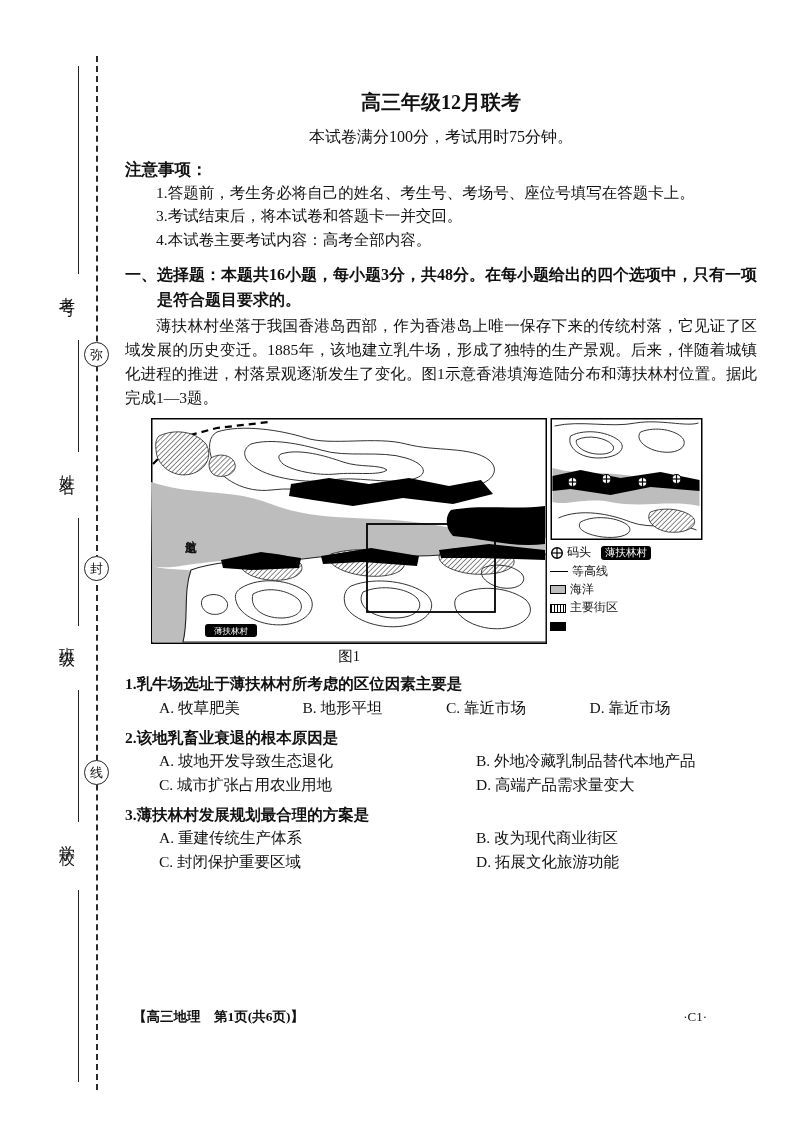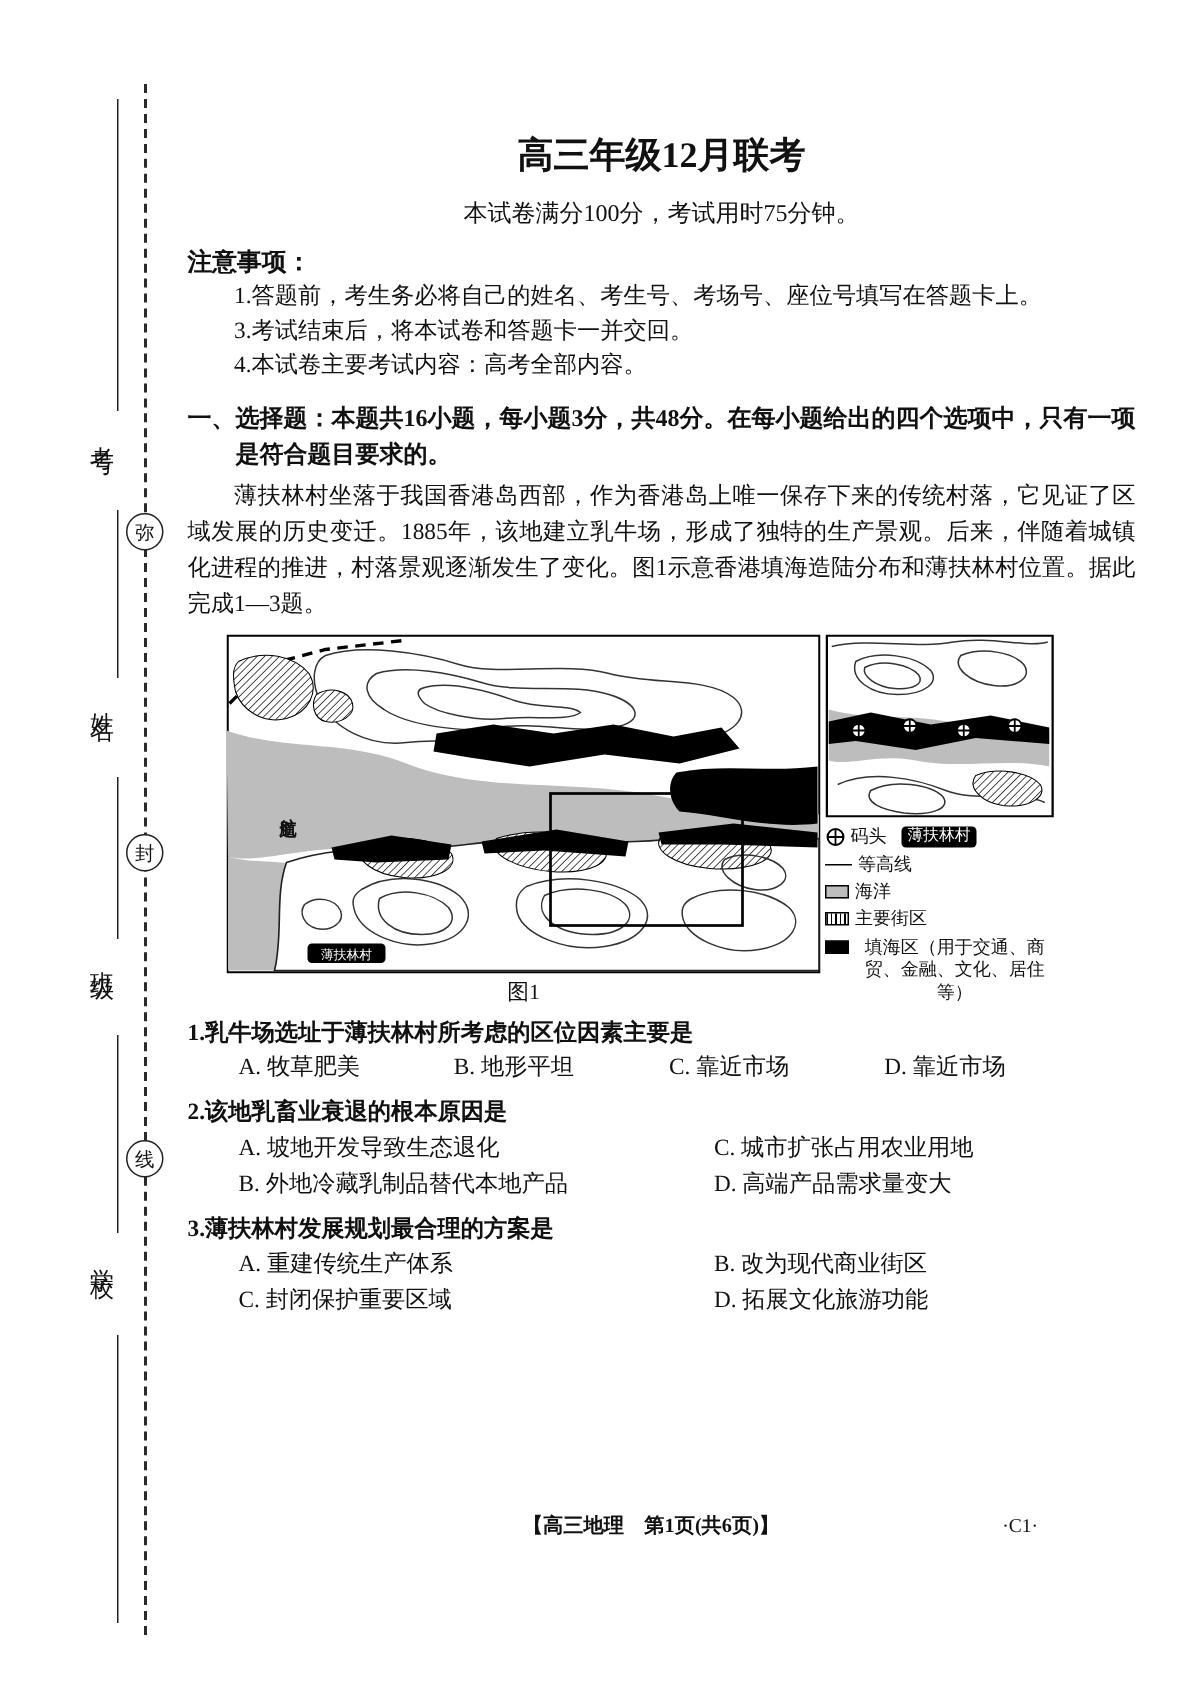--- a/index.html
+++ b/index.html
@@ -30,21 +30,21 @@
   .seal-circle {
     position:absolute; left:84px; width:25px; height:25px;
     border:1.5px solid #222; border-radius:50%; background:#fff;
     display:flex; align-items:center; justify-content:center;
     font-size:13px; z-index:2;
   }
   .circ1{ top:342px; } .circ2{ top:556px; } .circ3{ top:760px; }
 
   
   .content { position:absolute; left:125px; top:90px; width:632px; }
-  .title   { text-align:center; font-size:24px; font-weight:700; line-height:1.2; }
+  .title   { text-align:center; font-size:20px; font-weight:700; line-height:1.2; }
   .subject { text-align:center; font-size:31px; font-weight:700; margin-top:7px; line-height:1.2; }
   .info    { text-align:center; font-size:16px; margin-top:13px; }
   .notice-h{ font-size:16.5px; font-weight:700; margin-top:11px; }
   .note    { font-size:15.5px; line-height:1.5; text-indent:2em; text-align:justify; }
   .section-h {
     font-size:16px; font-weight:700; line-height:1.55; margin-top:12px;
     padding-left:2em; text-indent:-2em; text-align:justify;
   }
   .passage { font-size:15.5px; line-height:1.55; text-indent:2em; text-align:justify; margin-top:2px; }
 
@@ -72,21 +72,21 @@
   .lg-wrap { display:inline-block; }
 
   
   .qblock { margin-top:4px; }
   .stem { font-size:15.5px; font-weight:700; line-height:1.5; margin-top:6px; }
   .opts { font-size:15.5px; line-height:1.55; padding-left:34px; }
   .opts-4 { display:grid; grid-template-columns:24% 24% 24% 28%; }
   .opts-2 { display:grid; grid-template-columns:53% 47%; }
 
   
-  .footer { position:absolute; left:118px; top:1008px; width:632px; text-align:center;
+  .footer { position:absolute; left:133px; top:1008px; width:632px; text-align:left;
             font-size:13.5px; font-weight:700; }
   .footer-right { position:absolute; right:58px; top:1px; font-weight:400; font-size:13px; }
 </style>
 </head>
 <body>
 
 <div class="seal">
   <div class="seal-dash"></div>
   <div class="seal-blank blank1"></div>
   <div class="seal-label lab1">考号</div>
@@ -250,42 +250,41 @@
         <div class="lg-row">
           <span class="sym-box sea"></span>
           <span>海洋</span>
         </div>
         <div class="lg-row">
           <span class="sym-box streets"></span>
           <span>主要街区</span>
         </div>
         <div class="lg-row top">
           <span class="sym-box blackbx"></span>
-          <span class="lg-wrap">填海区（用于交通、商贸、金融、文化、居住等）</span>
         </div>
       </div>
     </div>
   </div>
 
   <div class="qblock">
     <p class="stem">1.乳牛场选址于薄扶林村所考虑的区位因素主要是</p>
     <div class="opts opts-4">
       <span>A. 牧草肥美</span>
       <span>B. 地形平坦</span>
       <span>C. 靠近市场</span>
       <span>D. 靠近市场</span>
     </div>
   </div>
 
   <div class="qblock">
     <p class="stem">2.该地乳畜业衰退的根本原因是</p>
     <div class="opts opts-2">
       <span>A. 坡地开发导致生态退化</span>
+      <span>B. 外地冷藏乳制品替代本地产品</span>
       <span>C. 城市扩张占用农业用地</span>
-      <span>B. 外地冷藏乳制品替代本地产品</span>
       <span>D. 高端产品需求量变大</span>
     </div>
   </div>
 
   <div class="qblock">
     <p class="stem">3.薄扶林村发展规划最合理的方案是</p>
     <div class="opts opts-2">
       <span>A. 重建传统生产体系</span>
       <span>B. 改为现代商业街区</span>
       <span>C. 封闭保护重要区域</span>

